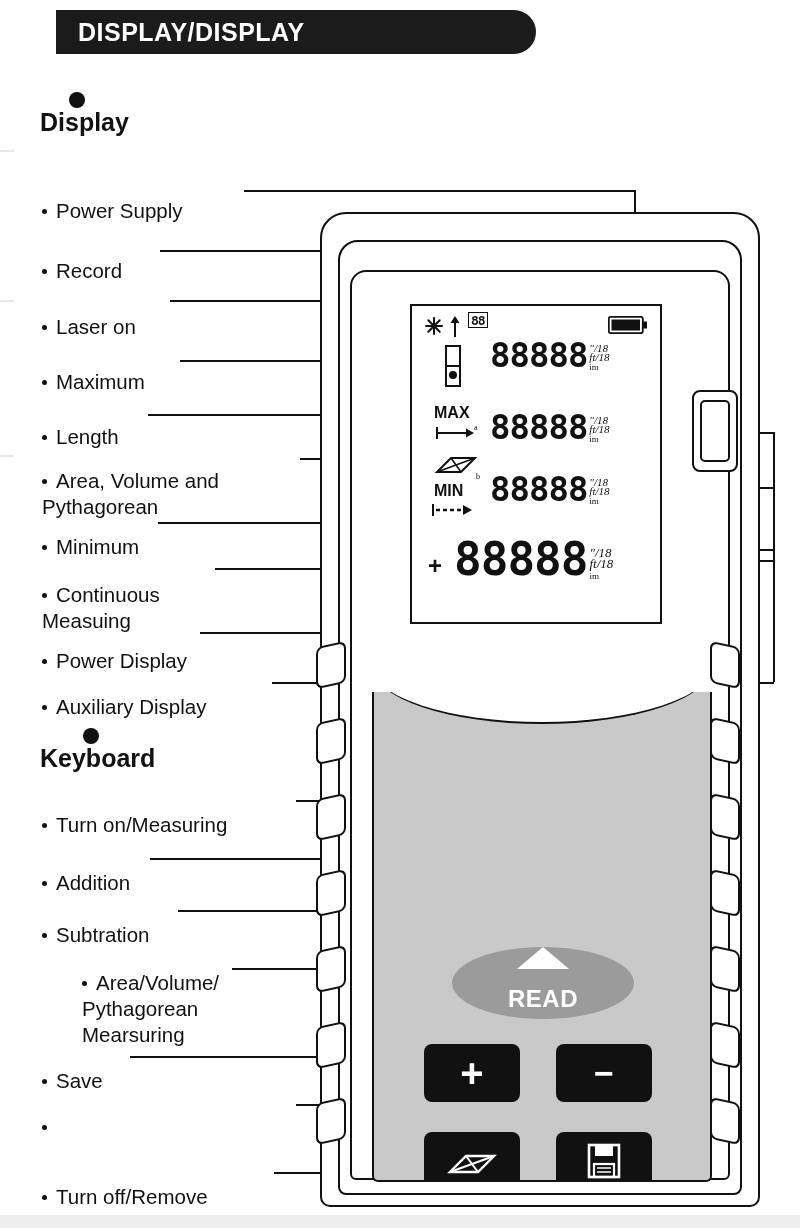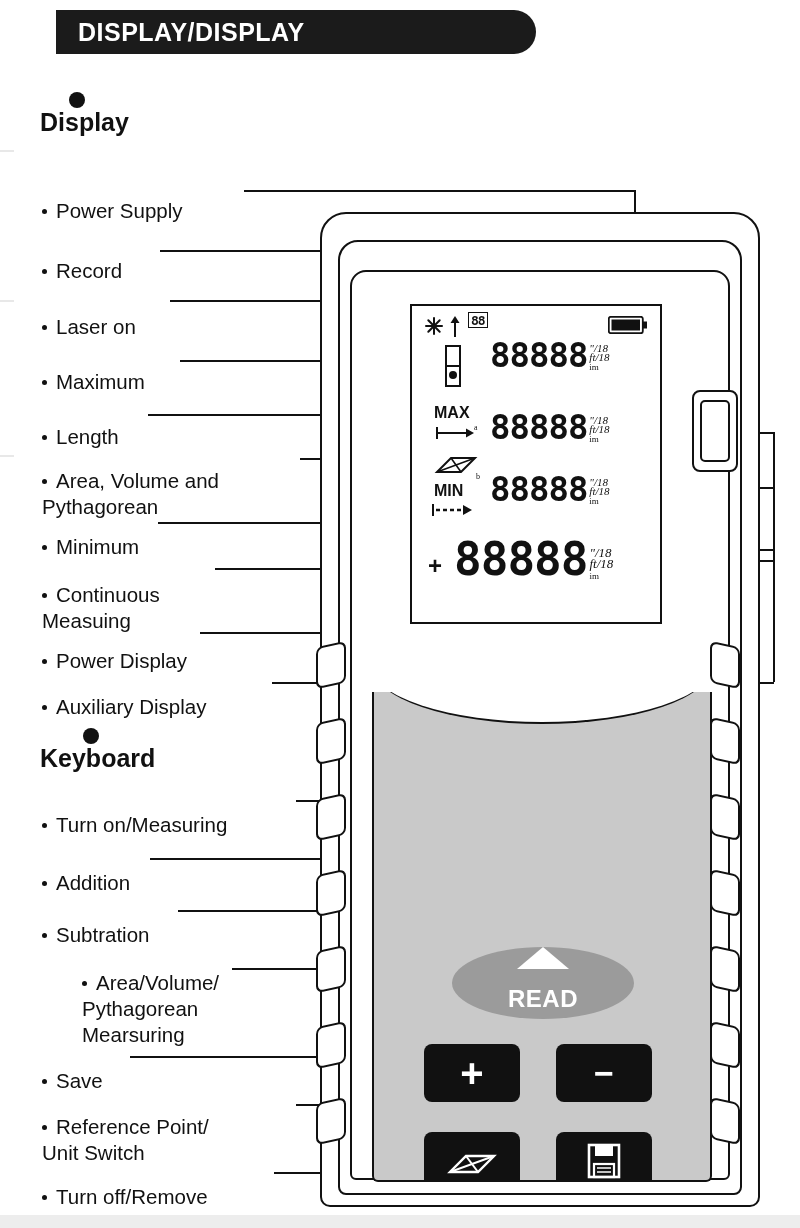--- a/index.html
+++ b/index.html
@@ -313,22 +313,21 @@
 </div>
 <div class="callout" style="left:42px;top:944px;width:250px;margin-left:40px;">
   <span class="dot"></span><span class="txt">Area/Volume/
 Pythagorean
 Mearsuring</span>
 </div>
 <div class="callout" style="left:42px;top:1042px;">
   <span class="dot"></span><span class="txt">Save</span>
 </div>
 <div class="callout" style="left:42px;top:1088px;width:250px;">
-  <span class="dot"></span><span class="txt">Reference Point/
-Unit Switch</span>
+  <span class="dot"></span>
 </div>
 <div class="callout" style="left:42px;top:1158px;">
   <span class="dot"></span><span class="txt">Turn off/Remove</span>
 </div>
 
 <div class="lline h" style="left:244px;top:190px;width:392px;"></div>
 <div class="lline v" style="left:634px;top:190px;height:155px;"></div>
 
 <div class="lline h" style="left:160px;top:250px;width:324px;"></div>
 <div class="lline v" style="left:483px;top:250px;height:88px;"></div>

